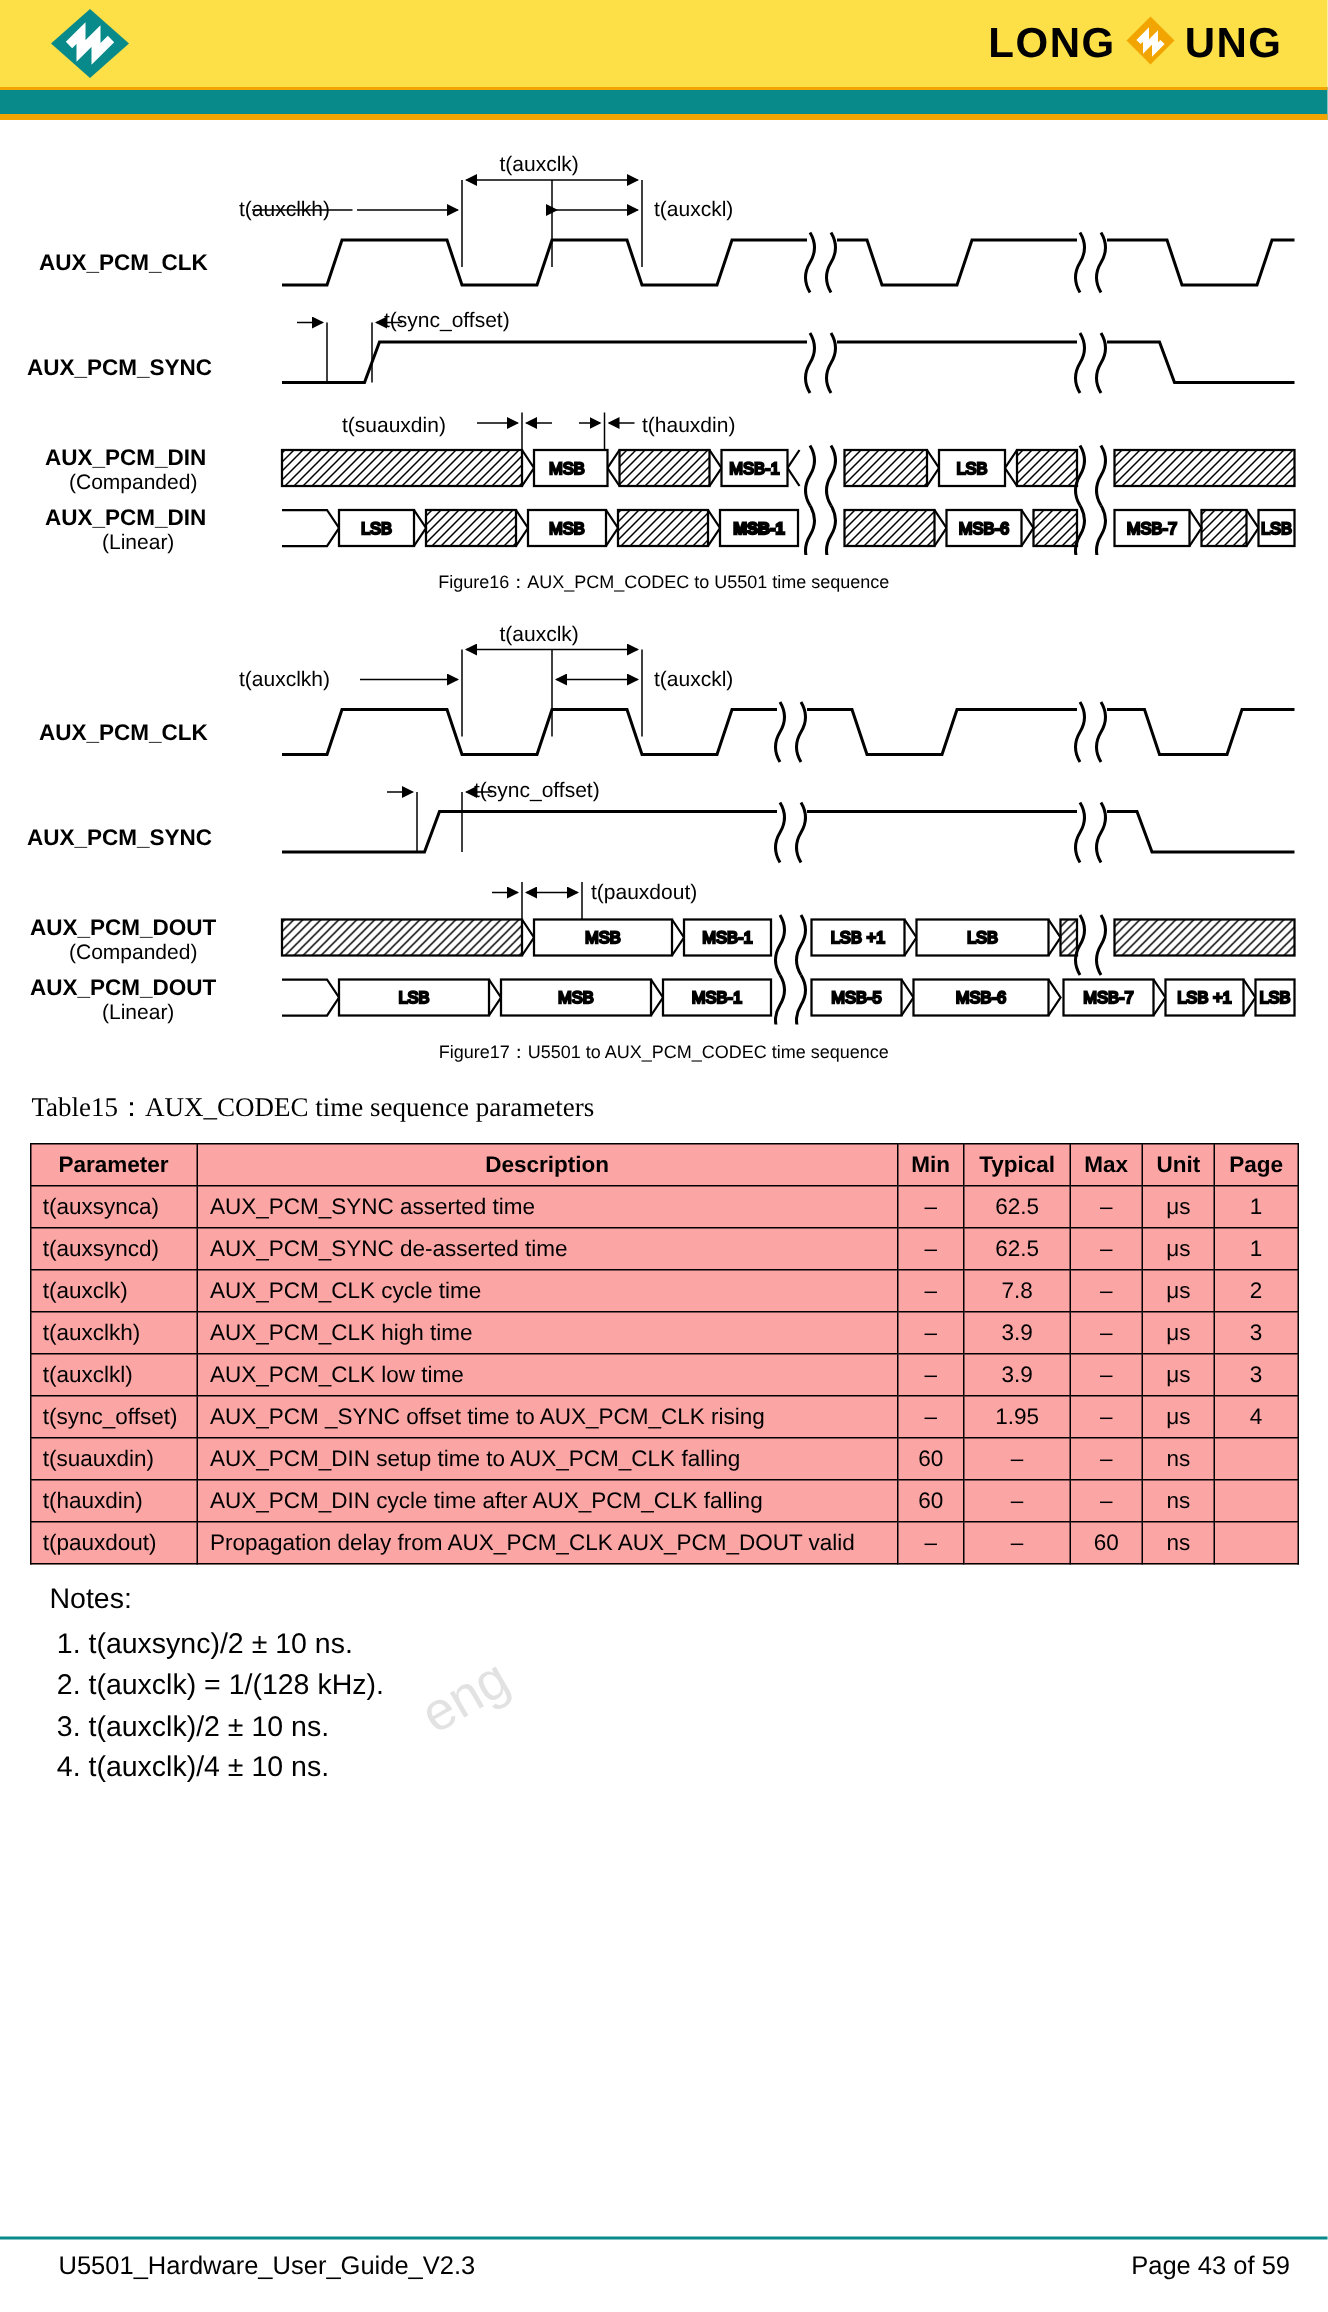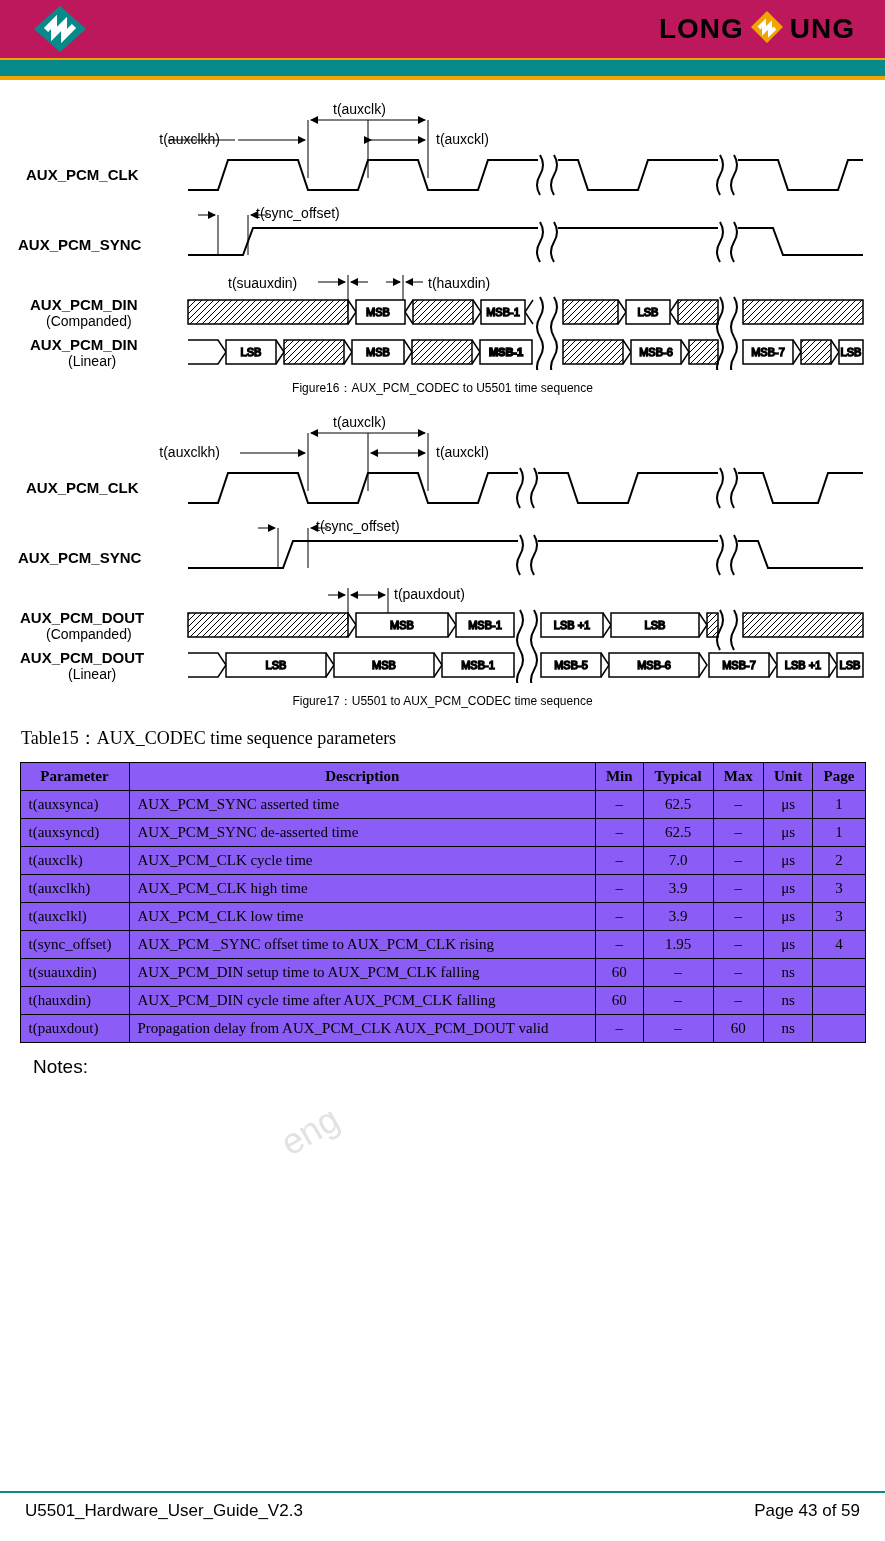--- a/index.html
+++ b/index.html
@@ -11,21 +11,21 @@
     color: #000;
     background: #fff;
     position: relative;
   }
   .header {
     height: 90px;
     position: relative;
   }
   .header-top {
     height: 58px;
-    background: #be185d;
+    background: #fde047;
     display: flex;
     justify-content: space-between;
     align-items: center;
     padding: 0 30px;
     text-align: center;
   }
   .logo-left {
     width: 60px; height: 50px;
     position: relative;
   }
@@ -67,23 +67,23 @@
   }
   .table-title {
     font-size: 18px;
     margin: 10px 0 12px 6px;
     font-family: Liberation Serif, serif;
   }
   .params-table {
     width: 846px;
     margin: 0 auto;
     border-collapse: collapse;
-    font-family: Liberation Serif, serif;
+    font-family: Liberation Sans, sans-serif;
     font-size: 15px;
-    background: #8b5cf6;
+    background: #fca5a5;
     padding-left: 44px;
   }
   .params-table th, .params-table td {
     border: 1px solid #000;
     padding: 5px 8px;
     text-align: left;
     vertical-align: top;
   }
   .params-table th {
     font-weight: 700;
@@ -95,21 +95,21 @@
     font-family: Arial, sans-serif;
     font-size: 19px;
     line-height: 1.45;
   }
   .notes .notes-title { margin-bottom: 2px; }
   .notes ol { list-style: decimal; margin-left: 26px; }
   .footer {
     position: absolute;
     bottom: 20px;
     left: 0; right: 0;
-    padding: 8px 25px 0 25px;
+    padding: 8px 25px 0 39px;
     border-top: 2px solid #098a8a;
     display: flex;
     justify-content: space-between;
     font-family: Verdana, Arial, sans-serif;
     font-size: 17px;
   }
   .wm {
     position: absolute;
     color: rgba(140,140,140,0.25);
     font-size: 36px;
@@ -444,21 +444,21 @@
           <td class="center">–</td>
           <td class="center">62.5</td>
           <td class="center">–</td>
           <td class="center">μs</td>
           <td class="center">1</td>
         </tr>
         <tr>
           <td>t(auxclk)</td>
           <td>AUX_PCM_CLK cycle time</td>
           <td class="center">–</td>
-          <td class="center">7.0</td>
+          <td class="center">7.8</td>
           <td class="center">–</td>
           <td class="center">μs</td>
           <td class="center">2</td>
         </tr>
         <tr>
           <td>t(auxclkh)</td>
           <td>AUX_PCM_CLK high time</td>
           <td class="center">–</td>
           <td class="center">3.9</td>
           <td class="center">–</td>
@@ -508,20 +508,26 @@
           <td class="center">–</td>
           <td class="center">60</td>
           <td class="center">ns</td>
           <td class="center"></td>
         </tr>
       </tbody>
 </table>
 
 <div class="notes">
   <div class="notes-title">Notes:</div>
+  <ol id="notes-list">
+        <li>t(auxsync)/2 ± 10 ns.</li>
+        <li>t(auxclk) = 1/(128 kHz).</li>
+        <li>t(auxclk)/2 ± 10 ns.</li>
+        <li>t(auxclk)/4 ± 10 ns.</li>
+      </ol>
 </div>
 
 </div>
 
 <div class="footer">
   <span>U5501_Hardware_User_Guide_V2.3</span>
   <span>Page 43 of 59</span>
 </div>
 
 </body></html>

